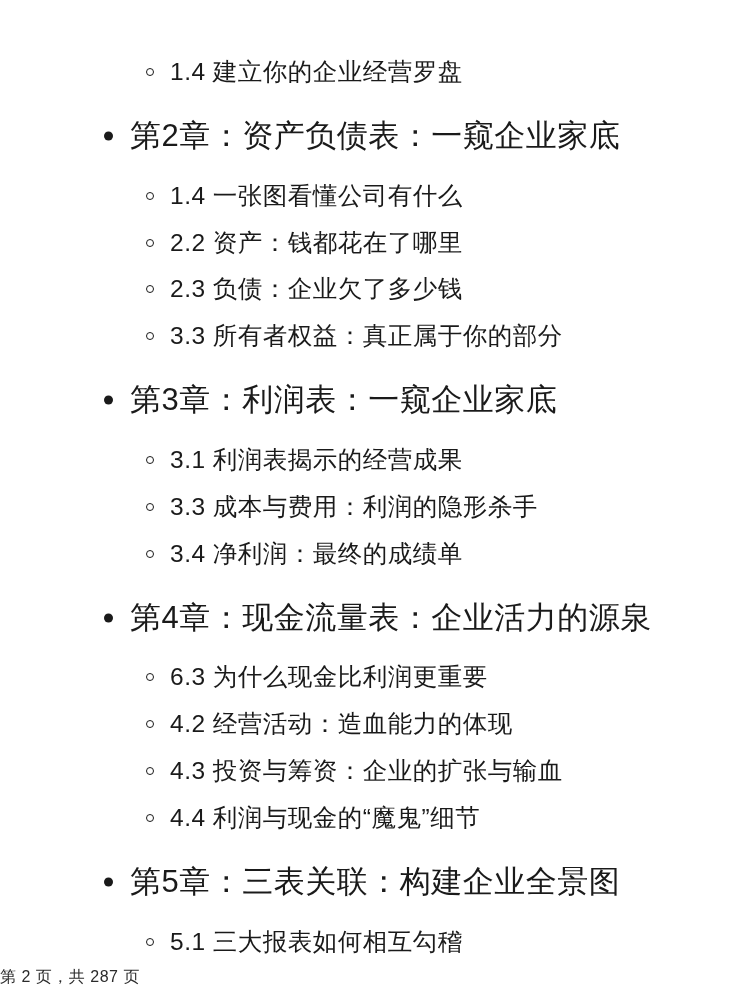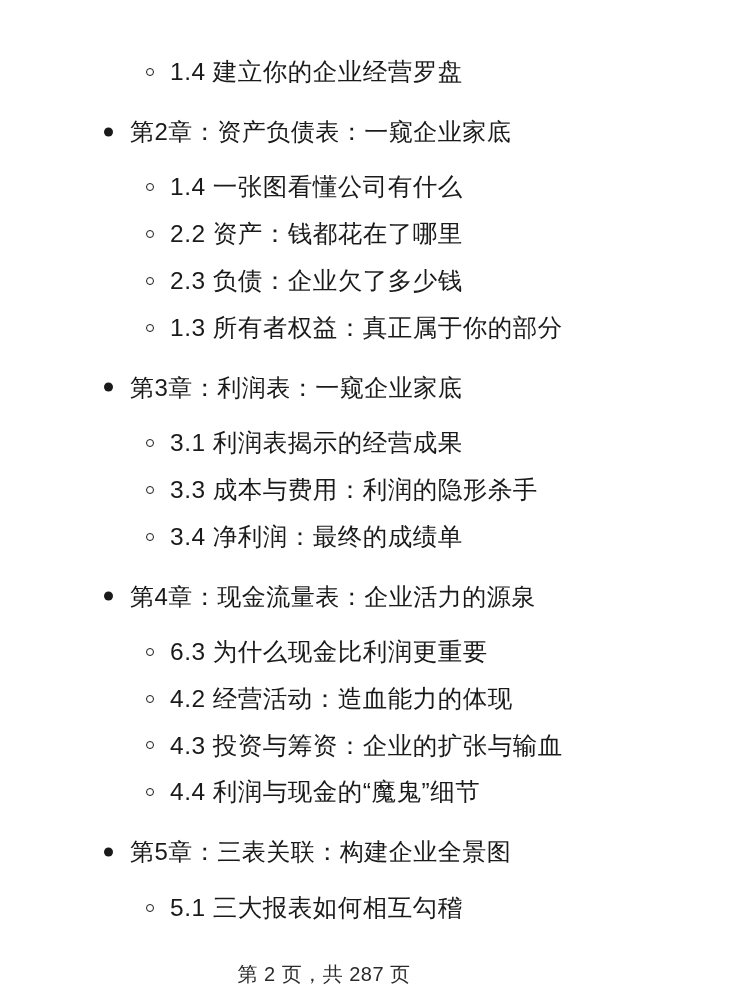--- a/index.html
+++ b/index.html
@@ -32,21 +32,21 @@
     font-size: 25px;
     line-height: 1.22;
     letter-spacing: 0.5px;
     white-space: nowrap;
   }
   
   .lvl1 {
     padding-left: 70px;
     margin-top: 30px;
     margin-bottom: 26px;
-    font-size: 24px;
+    font-size: 31px;
   }
   .lvl1 .bullet {
     position: absolute;
     left: 44px;
     top: 50%;
     transform: translateY(-50%);
     width: 9px;
     height: 9px;
     border-radius: 50%;
     background: #1a1a1a;
@@ -71,22 +71,22 @@
     box-sizing: border-box;
   }
   .label {
     display: inline;
   }
   .footer {
     position: absolute;
     left: 0;
     right: 0;
     bottom: 12px;
-    text-align: center;
-    font-size: 20px;
+    text-align: left;
+    font-size: 16px;
     color: #2b2b2b;
     letter-spacing: 0.5px;
   }
 </style>
 </head>
 <body>
 
 <div class="page">
   <ul class="toc">
 
@@ -110,21 +110,21 @@
       <span class="label">2.2 资产：钱都花在了哪里</span>
     </li>
 
     <li class="toc-item lvl2">
       <span class="bullet"></span>
       <span class="label">2.3 负债：企业欠了多少钱</span>
     </li>
 
     <li class="toc-item lvl2">
       <span class="bullet"></span>
-      <span class="label">1.3 所有者权益：真正属于你的部分</span>
+      <span class="label">3.3 所有者权益：真正属于你的部分</span>
     </li>
 
     <li class="toc-item lvl1">
       <span class="bullet"></span>
       <span class="label">第3章：利润表：一窥企业家底</span>
     </li>
 
     <li class="toc-item lvl2">
       <span class="bullet"></span>
       <span class="label">3.1 利润表揭示的经营成果</span>

